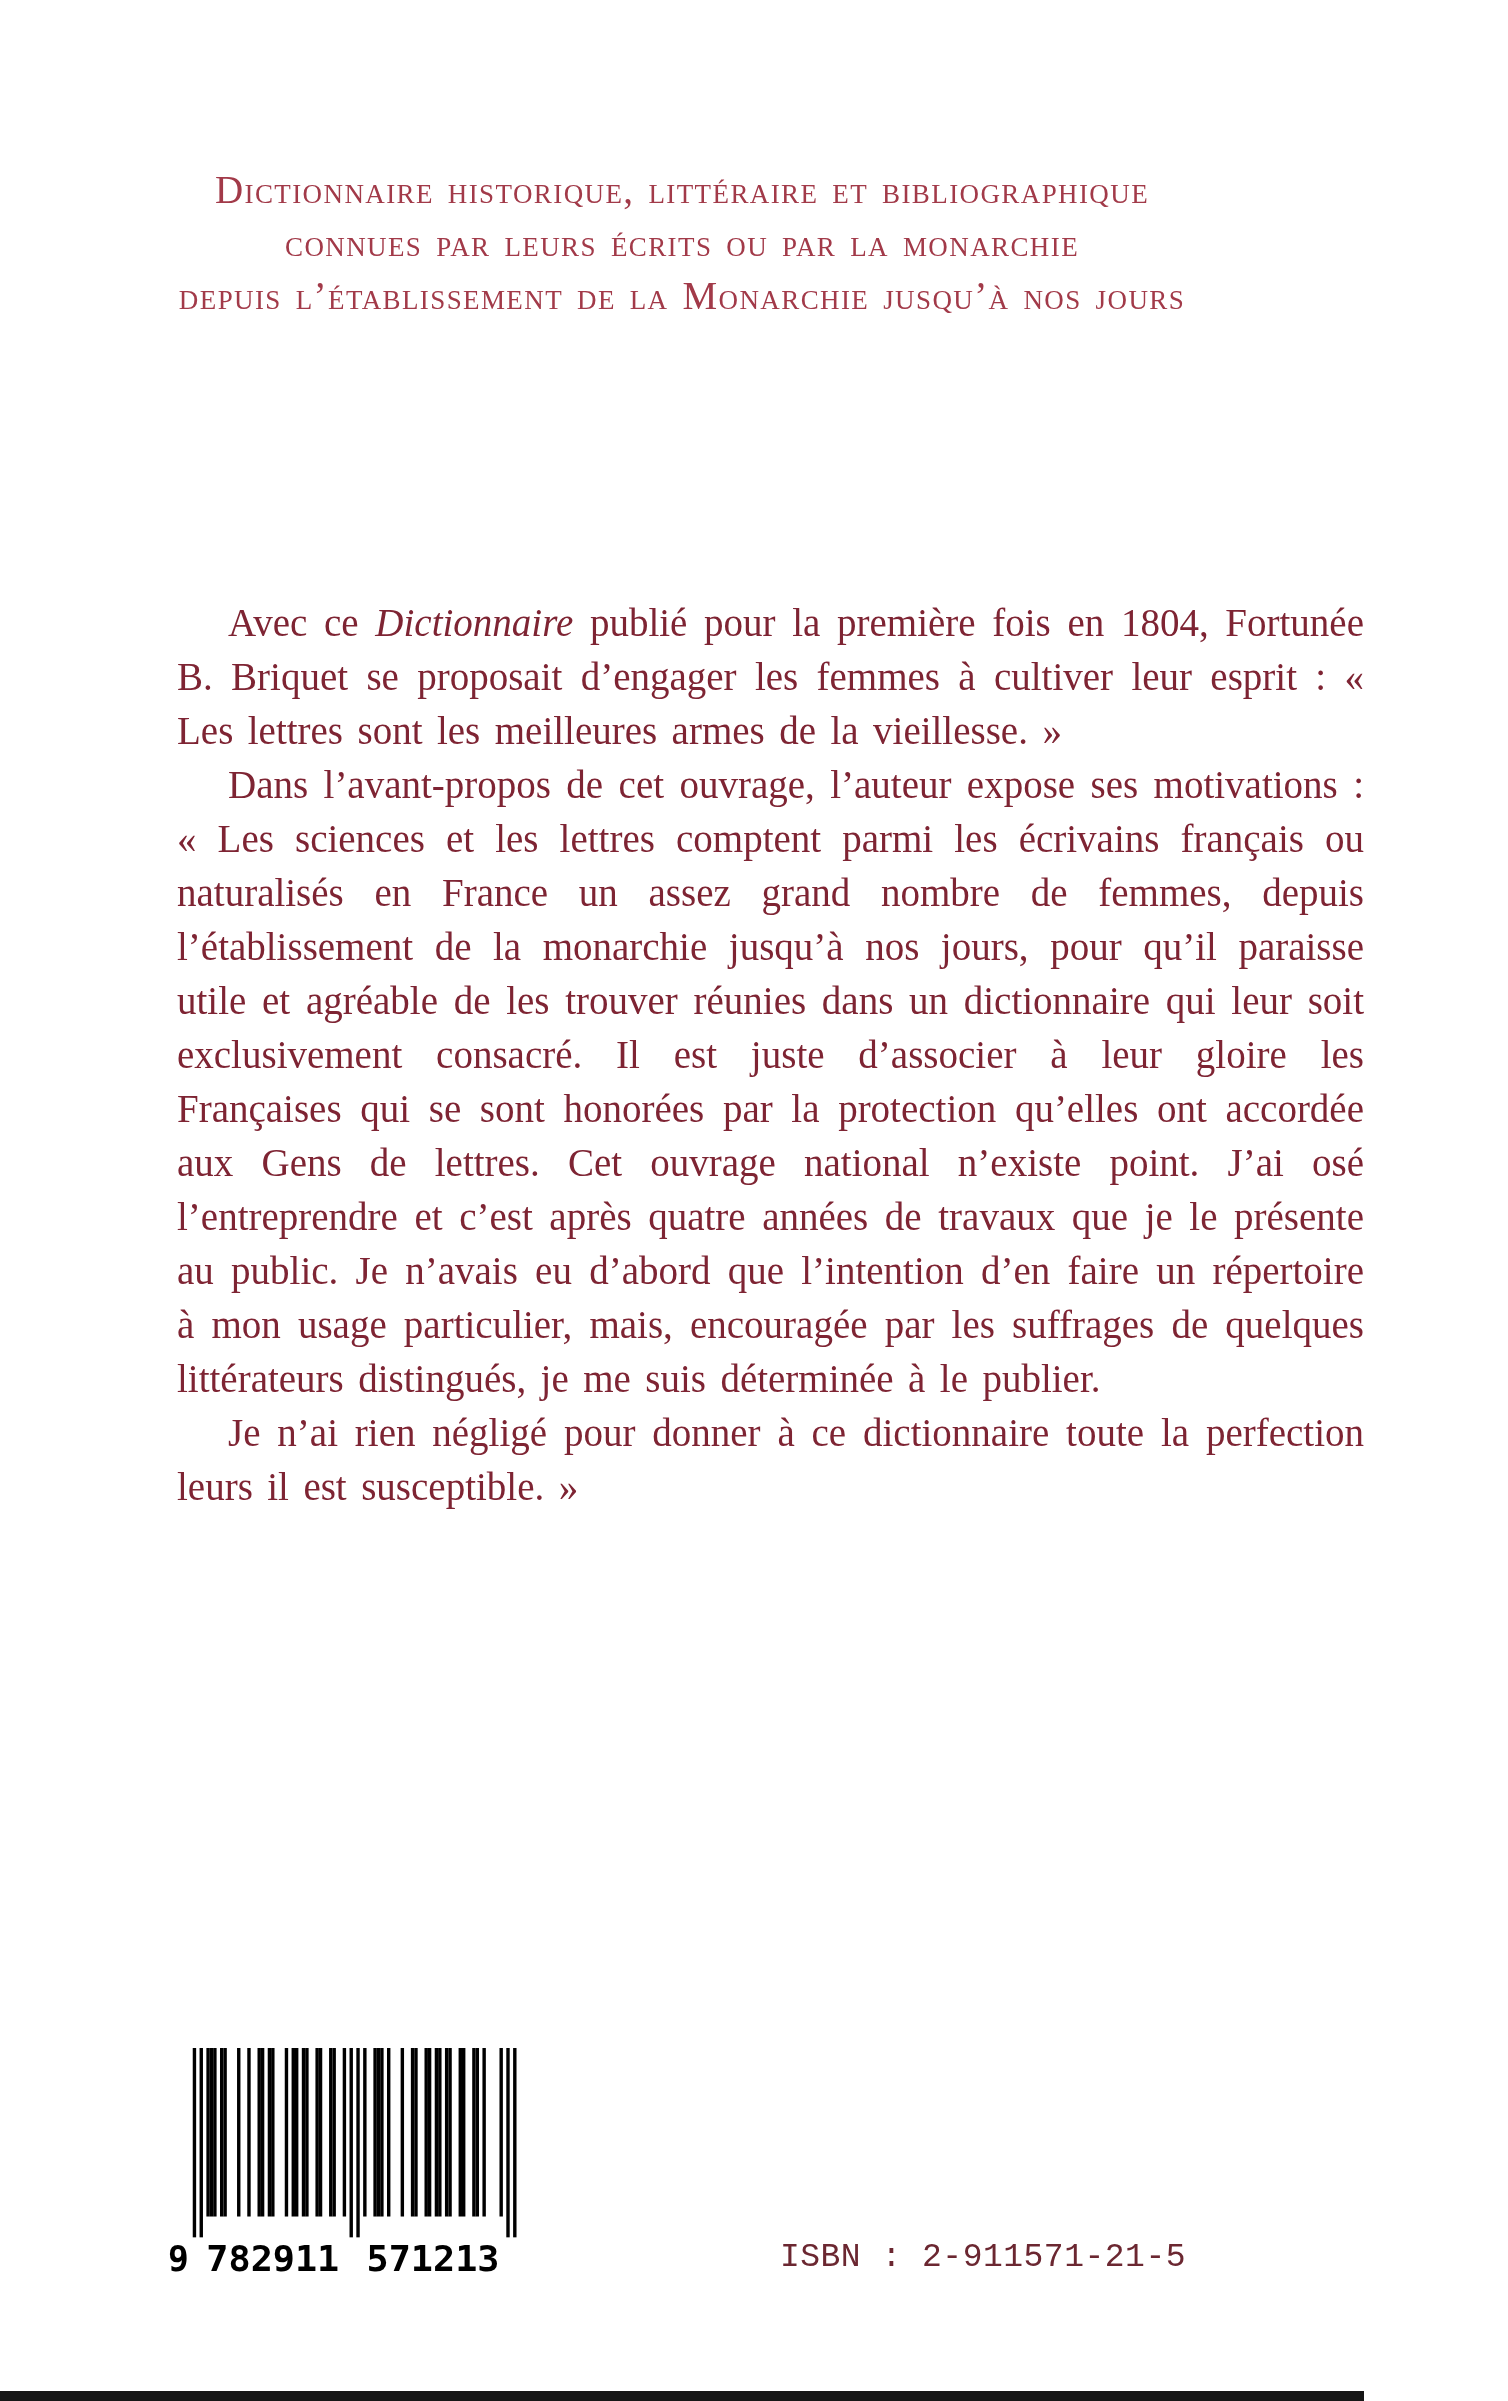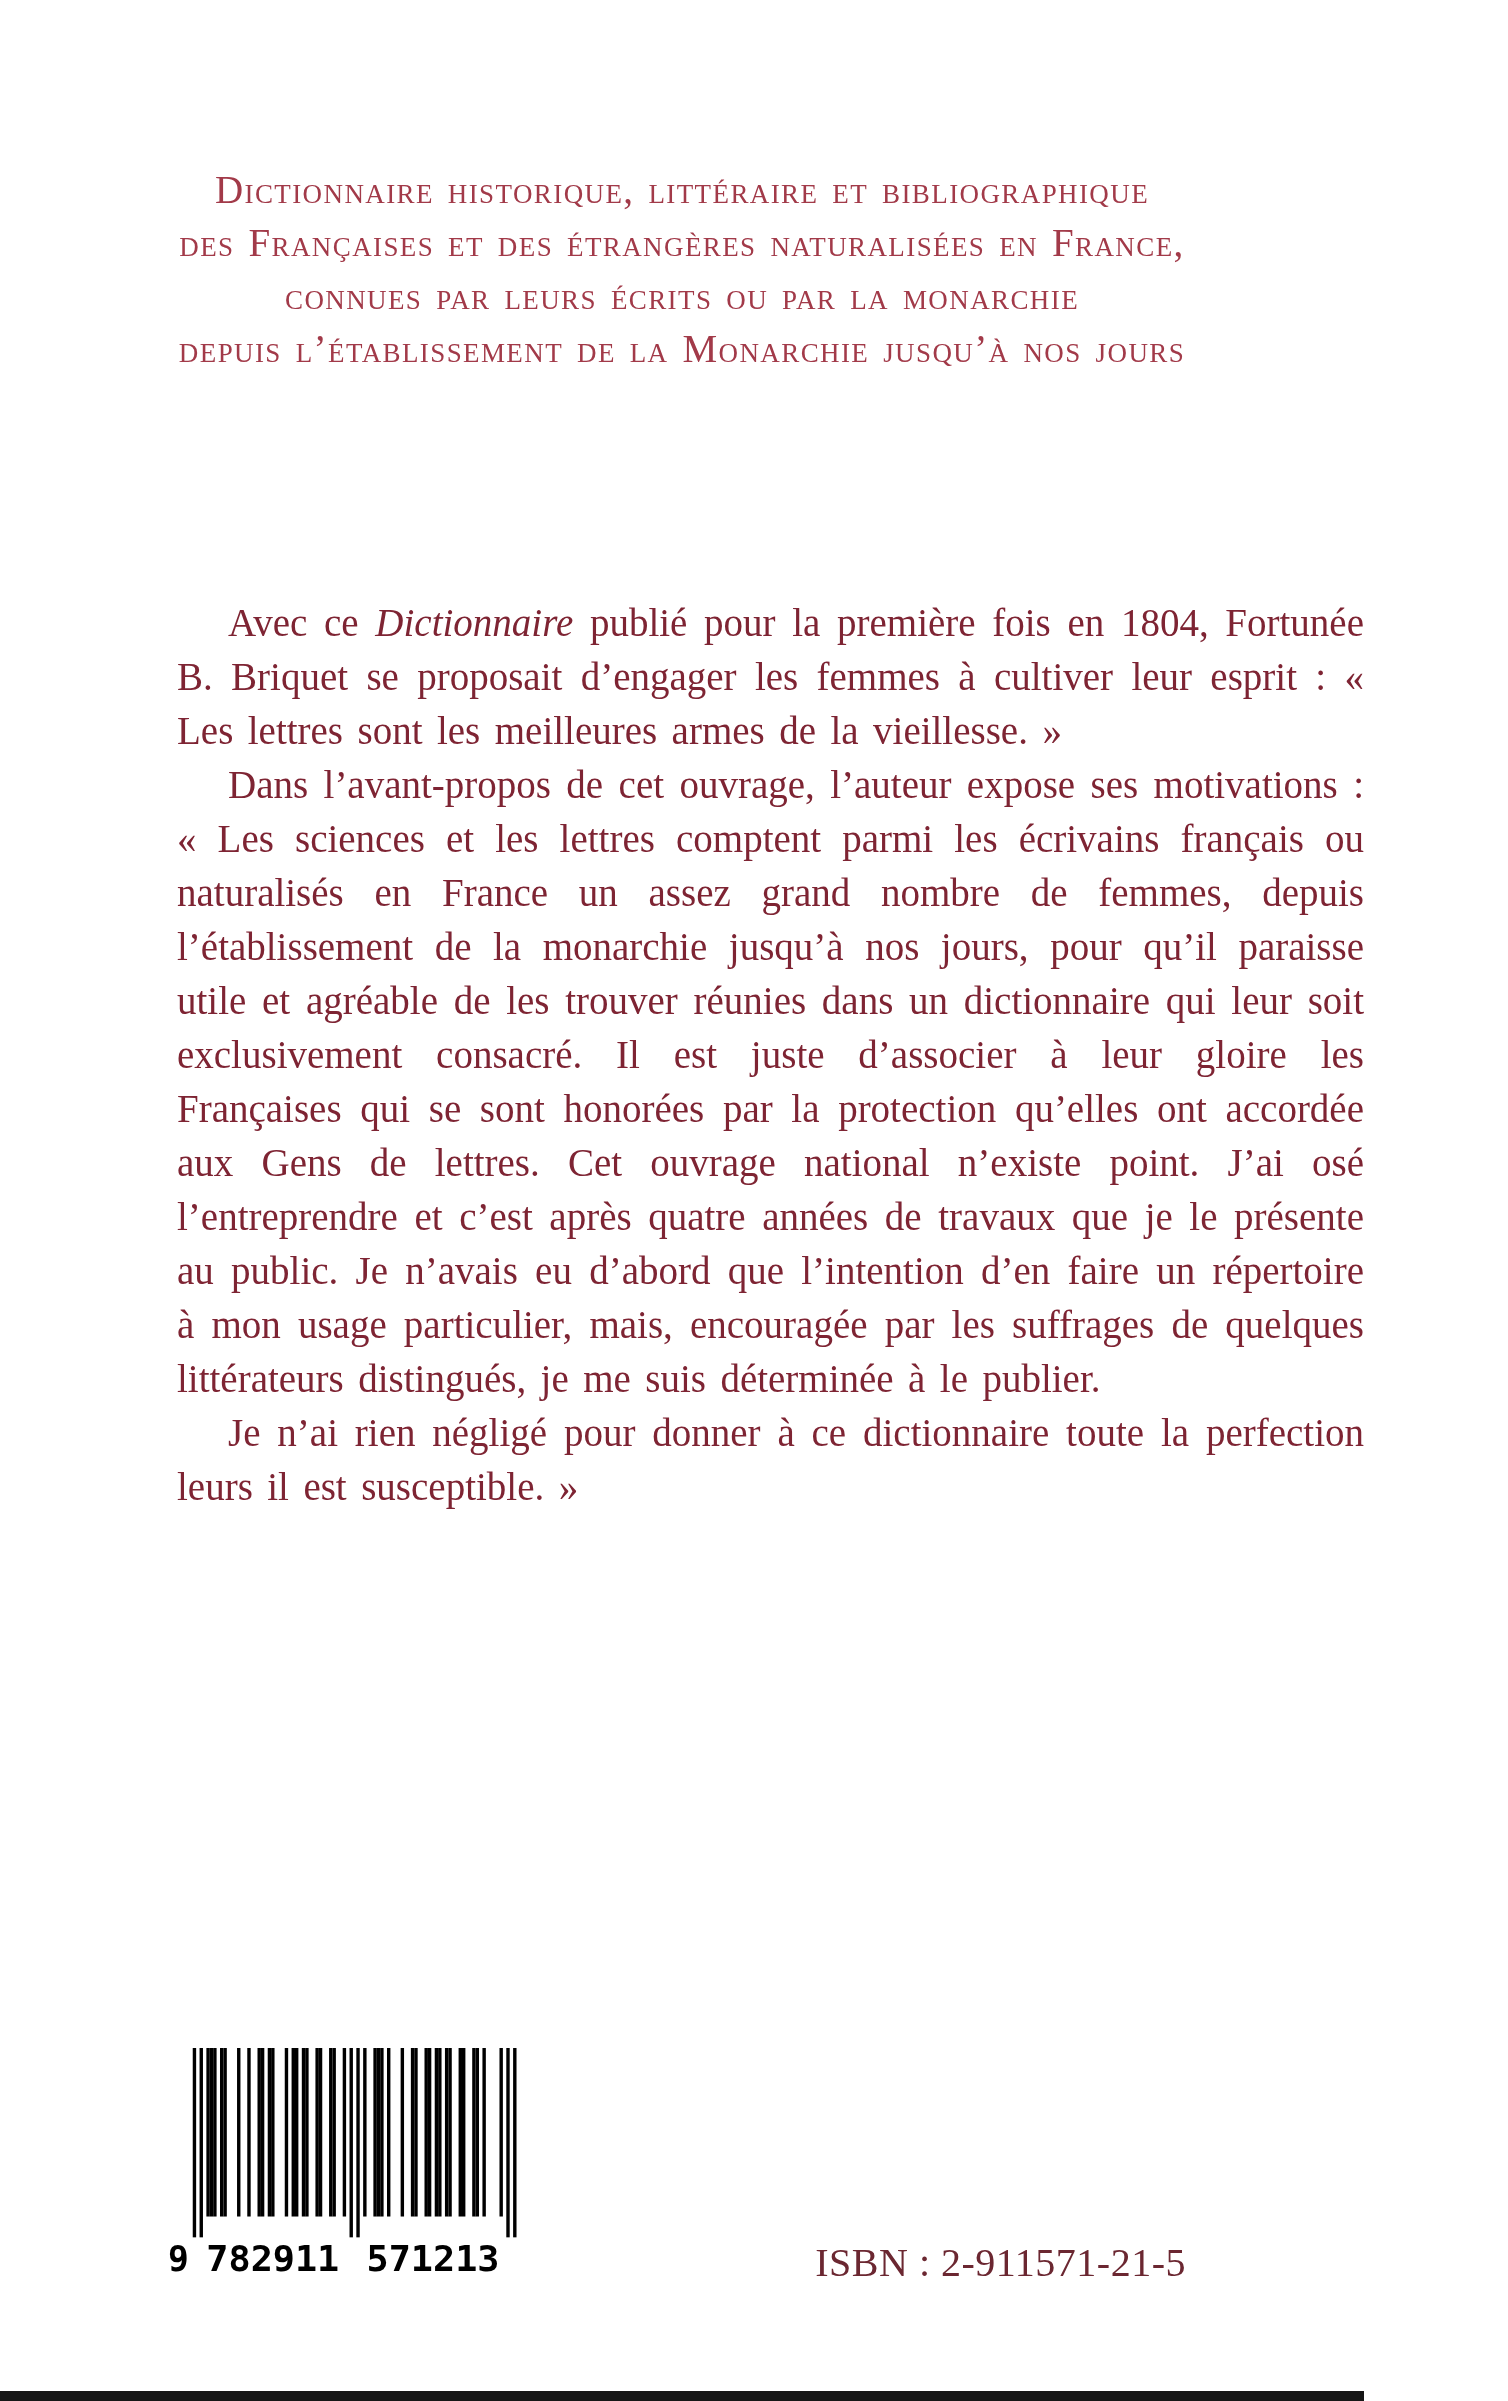--- a/index.html
+++ b/index.html
@@ -65,41 +65,41 @@
   .barcode svg text {
     fill: var(--barcode-color, #000000);
     font-family: "DejaVu Sans Mono", monospace;
     font-size: 38px;
     font-weight: bold;
   }
   .isbn {
     position: absolute;
     top: 2239px;
     right: 178px;
-    font-size: 40px;
+    font-size: 33px;
     letter-spacing: 0.5px;
     color: var(--isbn-color, #6b2731);
+    font-family: Liberation Mono, monospace;
   }
   .bottom-edge {
     position: absolute;
     left: 0;
     right: 0;
     bottom: 0;
     height: 11.4px;
     background: var(--bottom-edge-color, #161616);
   }
 </style>
 </head>
 <body>
 
 <div class="page">
 
   <header class="title-block">
     <div class="title-line">Dictionnaire historique, littéraire et bibliographique</div>
-    <div class="title-line">des Françaises et des étrangères naturalisées en France,</div>
     <div class="title-line">connues par leurs écrits ou par la monarchie</div>
     <div class="title-line">depuis l’établissement de la Monarchie jusqu’à nos jours</div>
   </header>
 
   <main class="body-block">
     <p><span>Avec ce </span><em>Dictionnaire</em><span> publié pour la première fois en 1804, Fortunée B. Briquet se proposait d’engager les femmes à cultiver leur esprit : « Les lettres sont les meilleures armes de la vieillesse. »</span></p>
     <p>Dans l’avant-propos de cet ouvrage, l’auteur expose ses motivations : « Les sciences et les lettres comptent parmi les écrivains français ou naturalisés en France un assez grand nombre de femmes, depuis l’établissement de la monarchie jusqu’à nos jours, pour qu’il paraisse utile et agréable de les trouver réunies dans un dictionnaire qui leur soit exclusivement consacré. Il est juste d’associer à leur gloire les Françaises qui se sont honorées par la protection qu’elles ont accordée aux Gens de lettres. Cet ouvrage national n’existe point. J’ai osé l’entreprendre et c’est après quatre années de travaux que je le présente au public. Je n’avais eu d’abord que l’intention d’en faire un répertoire à mon usage particulier, mais, encouragée par les suffrages de quelques littérateurs distingués, je me suis déterminée à le publier.</p>
     <p>Je n’ai rien négligé pour donner à ce dictionnaire toute la perfection leurs il est susceptible. »</p>
   </main>
 

